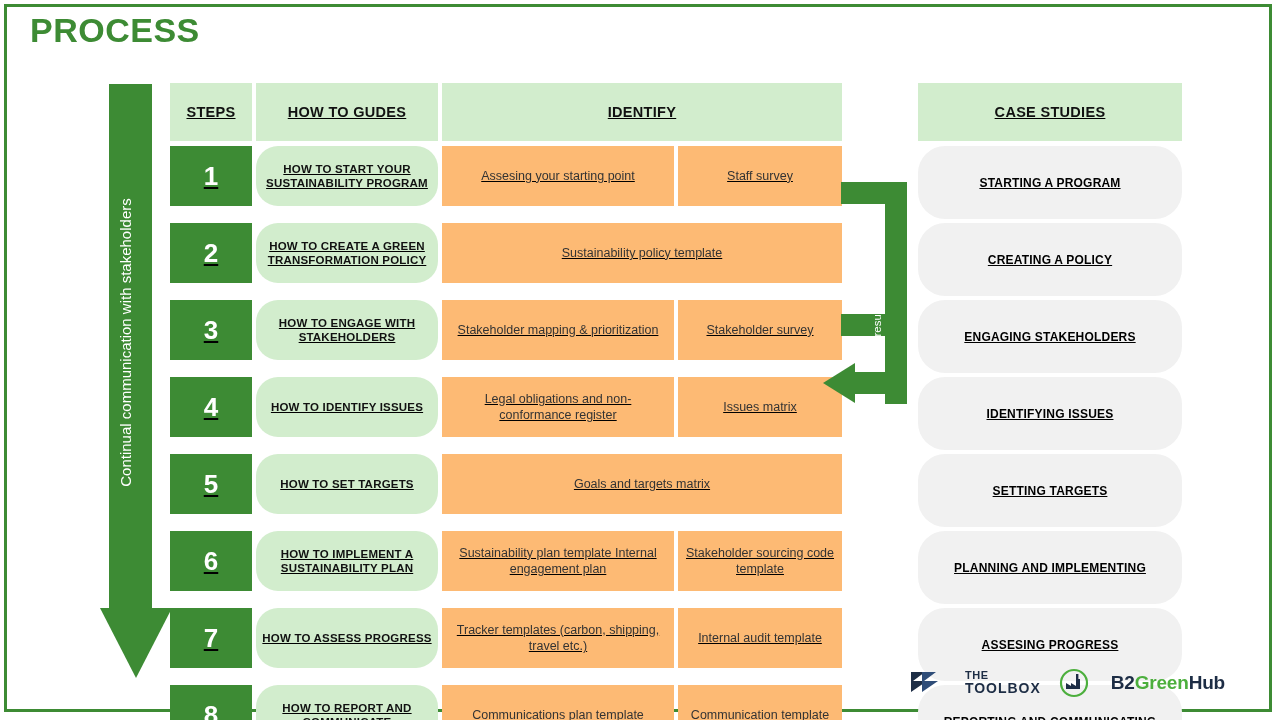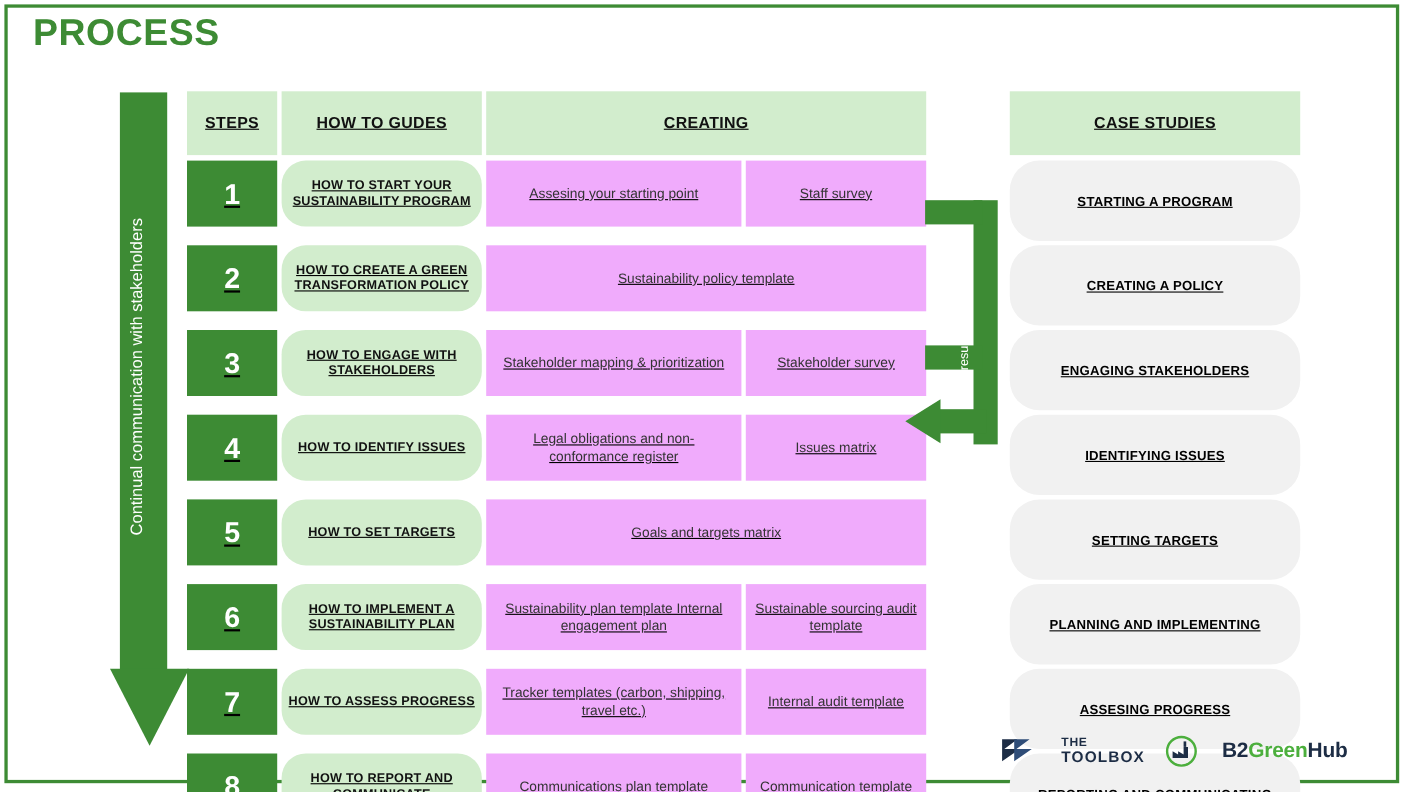--- a/index.html
+++ b/index.html
@@ -75,21 +75,21 @@
     background:#3d8b34;color:#ffffff;
     font-size:26px;font-weight:bold;
     height:60px;
   }
   .guide-box{
     background:#d2edcd;color:#111;
     font-weight:bold;font-size:11.5px;line-height:1.25;
     height:60px;padding:0 6px;letter-spacing:.2px;border-radius:22px;
   }
   .tpl-box{
-    background:#f0abfc;color:#333;
+    background:#fdba74;color:#333;
     font-weight:normal;font-size:12.5px;line-height:1.3;
     height:60px;padding:0 8px;
   }
   .case-box{
     background:#f1f1f1;color:#000000;
     font-weight:bold;font-size:12px;letter-spacing:.2px;
     height:73px;padding:0 6px;border-radius:27px;
   }
 
   
@@ -142,21 +142,21 @@
   <div class="shaft"></div>
   <div class="head"></div>
   <div class="lbl">Continual communication with stakeholders</div>
 </div>
 
 <div id="matrix">
 
   <div class="row hdr-row">
     <div class="cell hdr c-steps">STEPS</div>
     <div class="cell hdr c-guides">HOW TO GUDES</div>
-    <div class="cell hdr c-templates">CREATING</div>
+    <div class="cell hdr c-templates">IDENTIFY</div>
     <div class="gap-case"></div>
     <div class="cell hdr c-case">CASE STUDIES</div>
   </div>
 
   <div id="rows-host">
       <div class="row">
         <div class="cell step-box c-steps">1</div>
         <div class="cell guide-box c-guides">HOW TO START YOUR SUSTAINABILITY PROGRAM</div>
         <div class="cell tpl-box c-tplA">Assesing your starting point</div>
         <div class="cell tpl-box c-tplB">Staff survey</div>
@@ -190,21 +190,21 @@
         <div class="cell step-box c-steps">5</div>
         <div class="cell guide-box c-guides">HOW TO SET TARGETS</div>
         <div class="cell tpl-box c-templates">Goals and targets matrix</div>
         <div class="gap-case"></div>
         <div class="cell case-box c-case">SETTING TARGETS</div>
       </div>
       <div class="row">
         <div class="cell step-box c-steps">6</div>
         <div class="cell guide-box c-guides">HOW TO IMPLEMENT A SUSTAINABILITY PLAN</div>
         <div class="cell tpl-box c-tplA">Sustainability plan template Internal engagement plan</div>
-        <div class="cell tpl-box c-tplB">Sustainable sourcing audit template</div>
+        <div class="cell tpl-box c-tplB">Stakeholder sourcing code template</div>
         <div class="gap-case"></div>
         <div class="cell case-box c-case">PLANNING AND IMPLEMENTING</div>
       </div>
       <div class="row">
         <div class="cell step-box c-steps">7</div>
         <div class="cell guide-box c-guides">HOW TO ASSESS PROGRESS</div>
         <div class="cell tpl-box c-tplA">Tracker templates (carbon, shipping, travel etc.)</div>
         <div class="cell tpl-box c-tplB">Internal audit template</div>
         <div class="gap-case"></div>
         <div class="cell case-box c-case">ASSESING PROGRESS</div>

